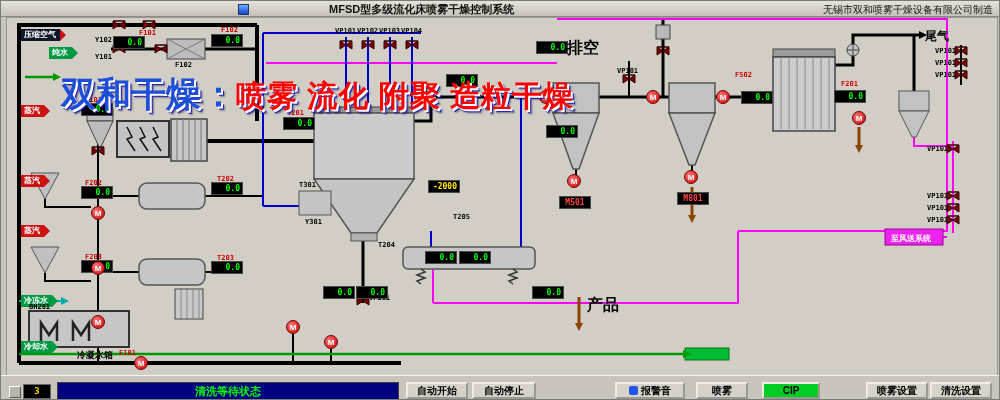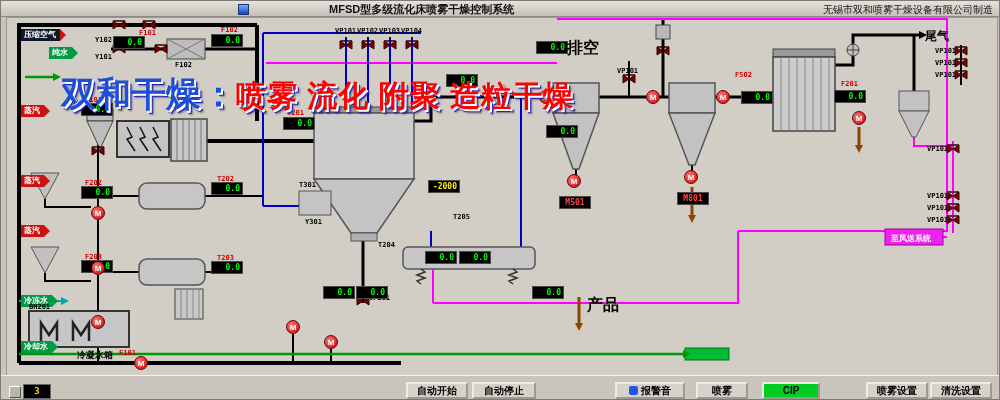--- a/index.html
+++ b/index.html
@@ -329,20 +329,23 @@
     </div>
 
   <div class="watermark">
     <span class="wm1">双和干燥：</span><span class="wm2">喷雾 流化 附聚 造粒干燥</span>
   </div>
 
 
   <div class="statusbar"></div>
   <span class="sicon"></span>
   <div class="counter">3</div>
+  <div class="statusbox">
+    <span>清洗等待状态</span>
+  </div>
 
   <button class="btn" style="left:405px;width:62px">自动开始</button>
   <button class="btn" style="left:471px;width:64px">自动停止</button>
   <button class="btn" style="left:614px;width:70px"><span class="alarmicon"></span><span>报警音</span></button>
   <button class="btn" style="left:695px;width:52px">喷雾</button>
   <button class="btn green" style="left:761px;width:58px">CIP</button>
   <button class="btn" style="left:865px;width:62px">喷雾设置</button>
   <button class="btn" style="left:929px;width:62px">清洗设置</button>
 
 </div>

